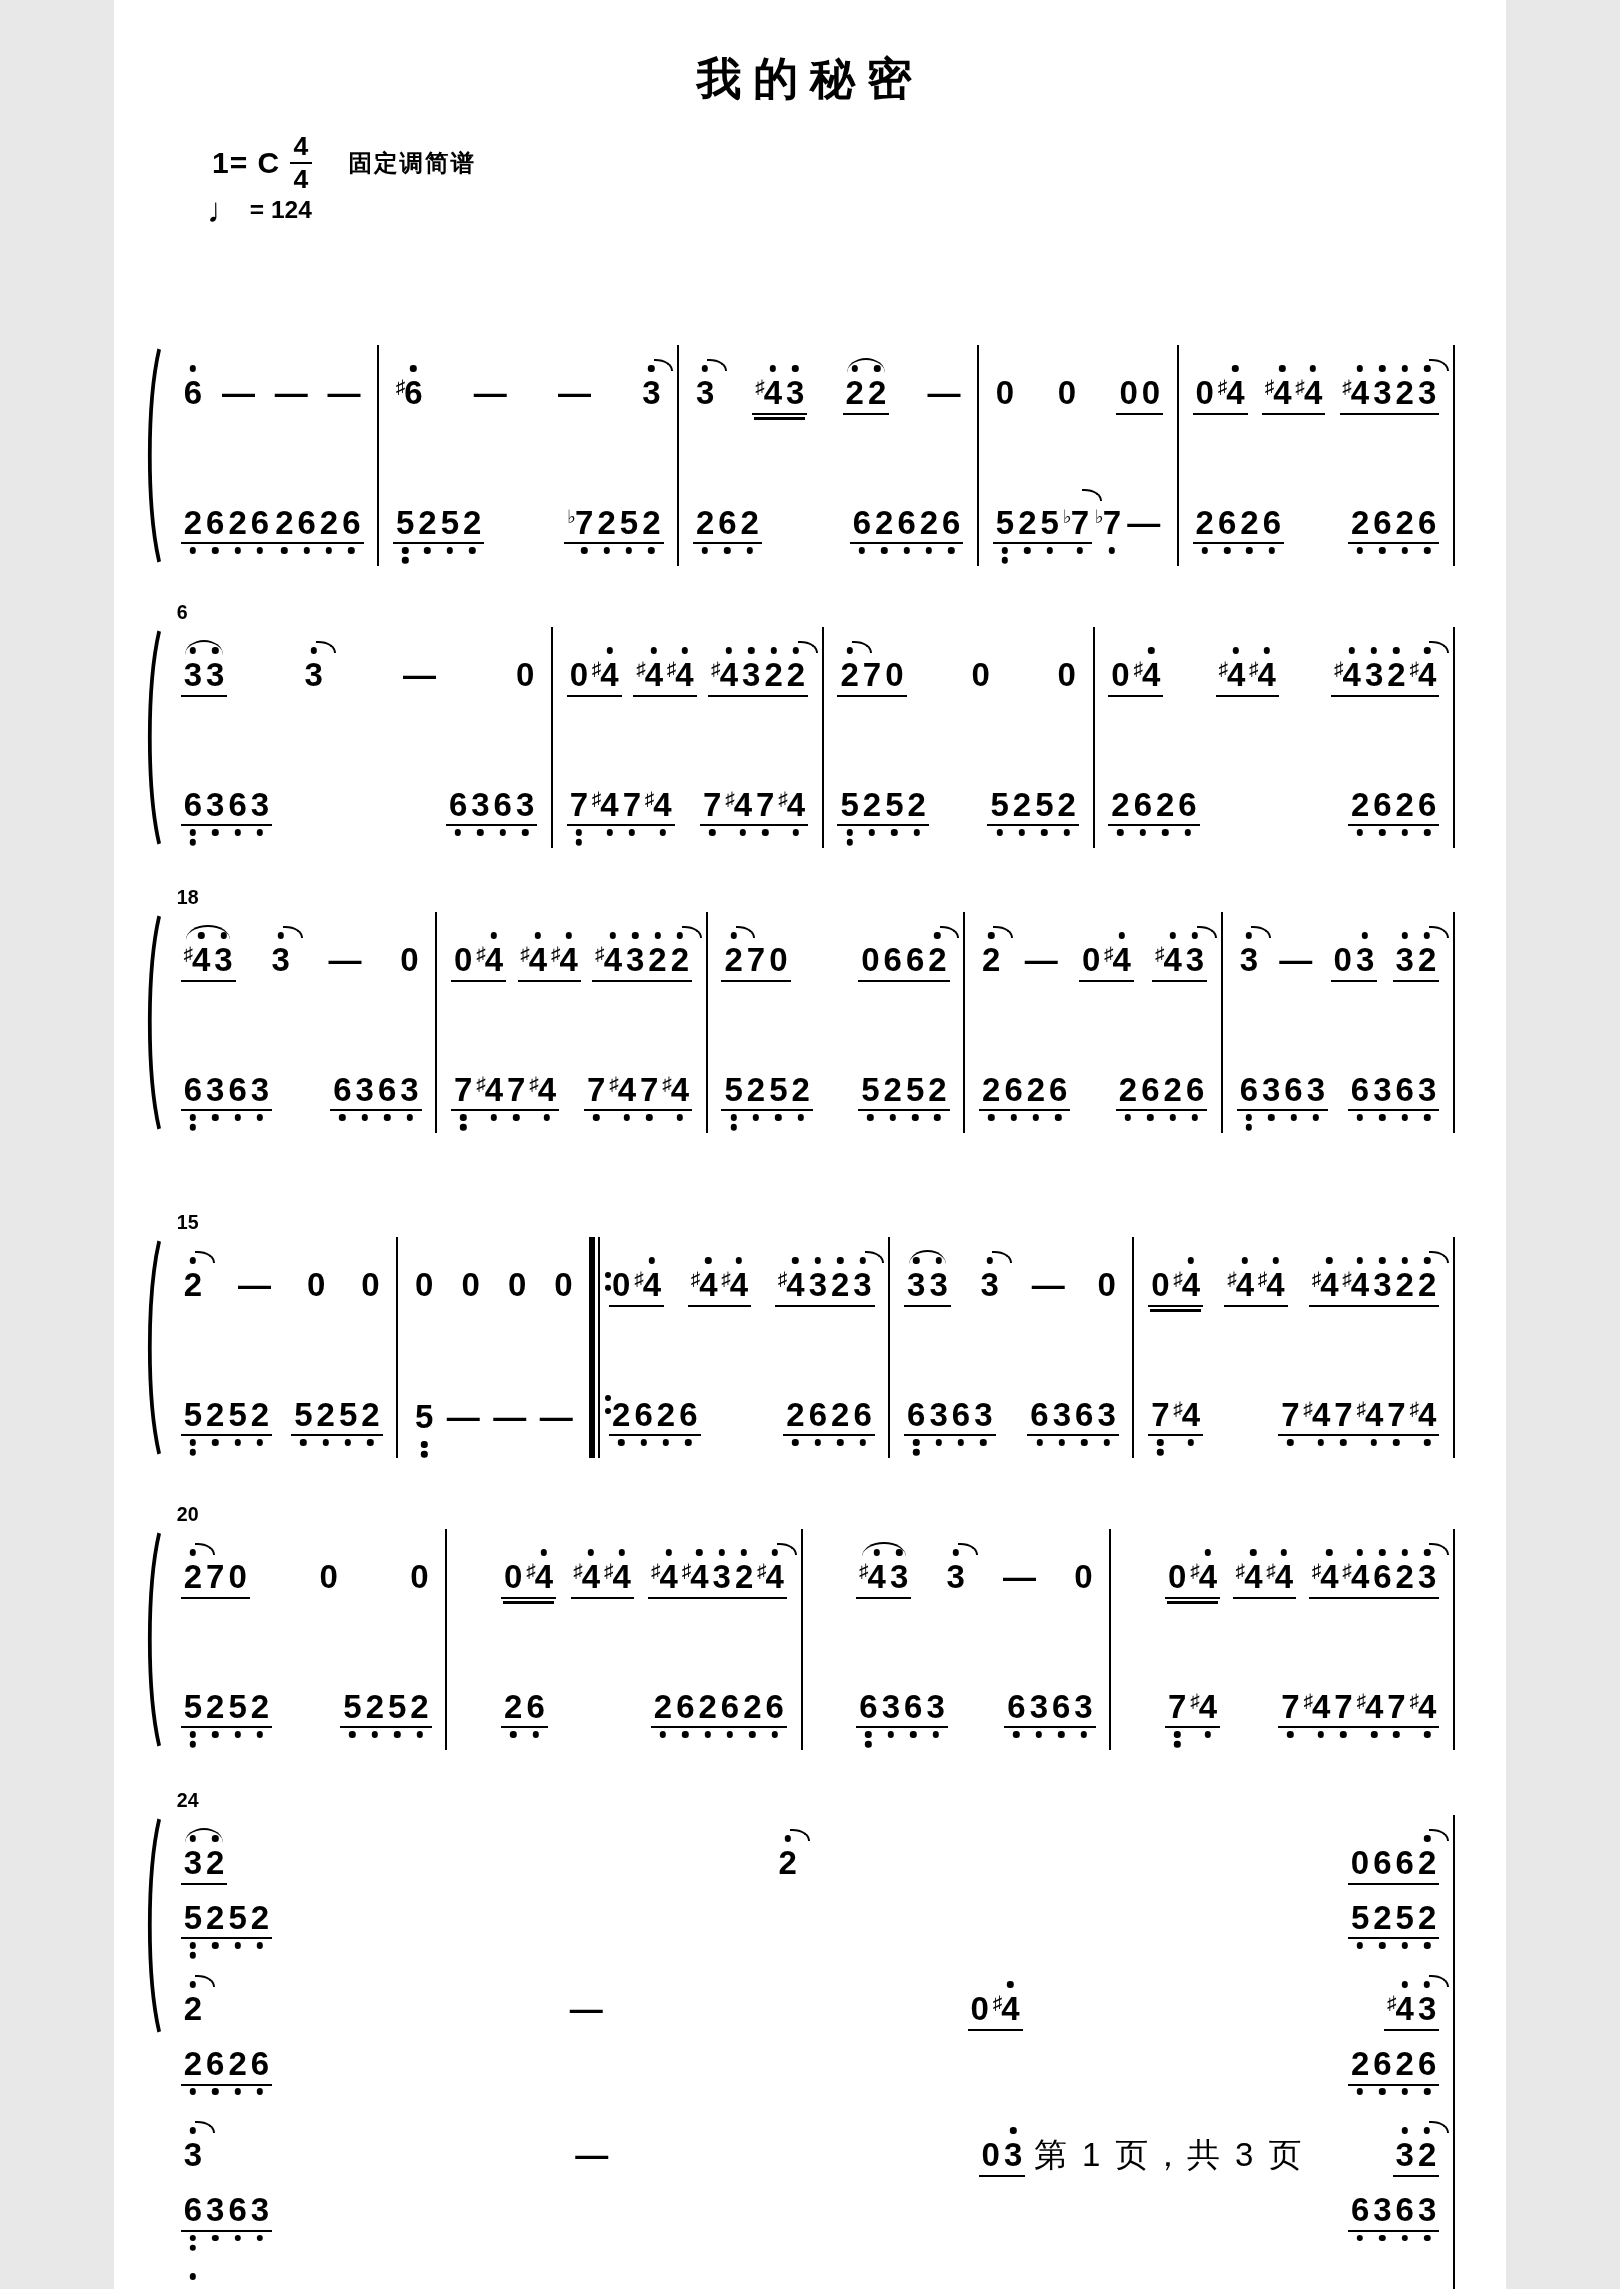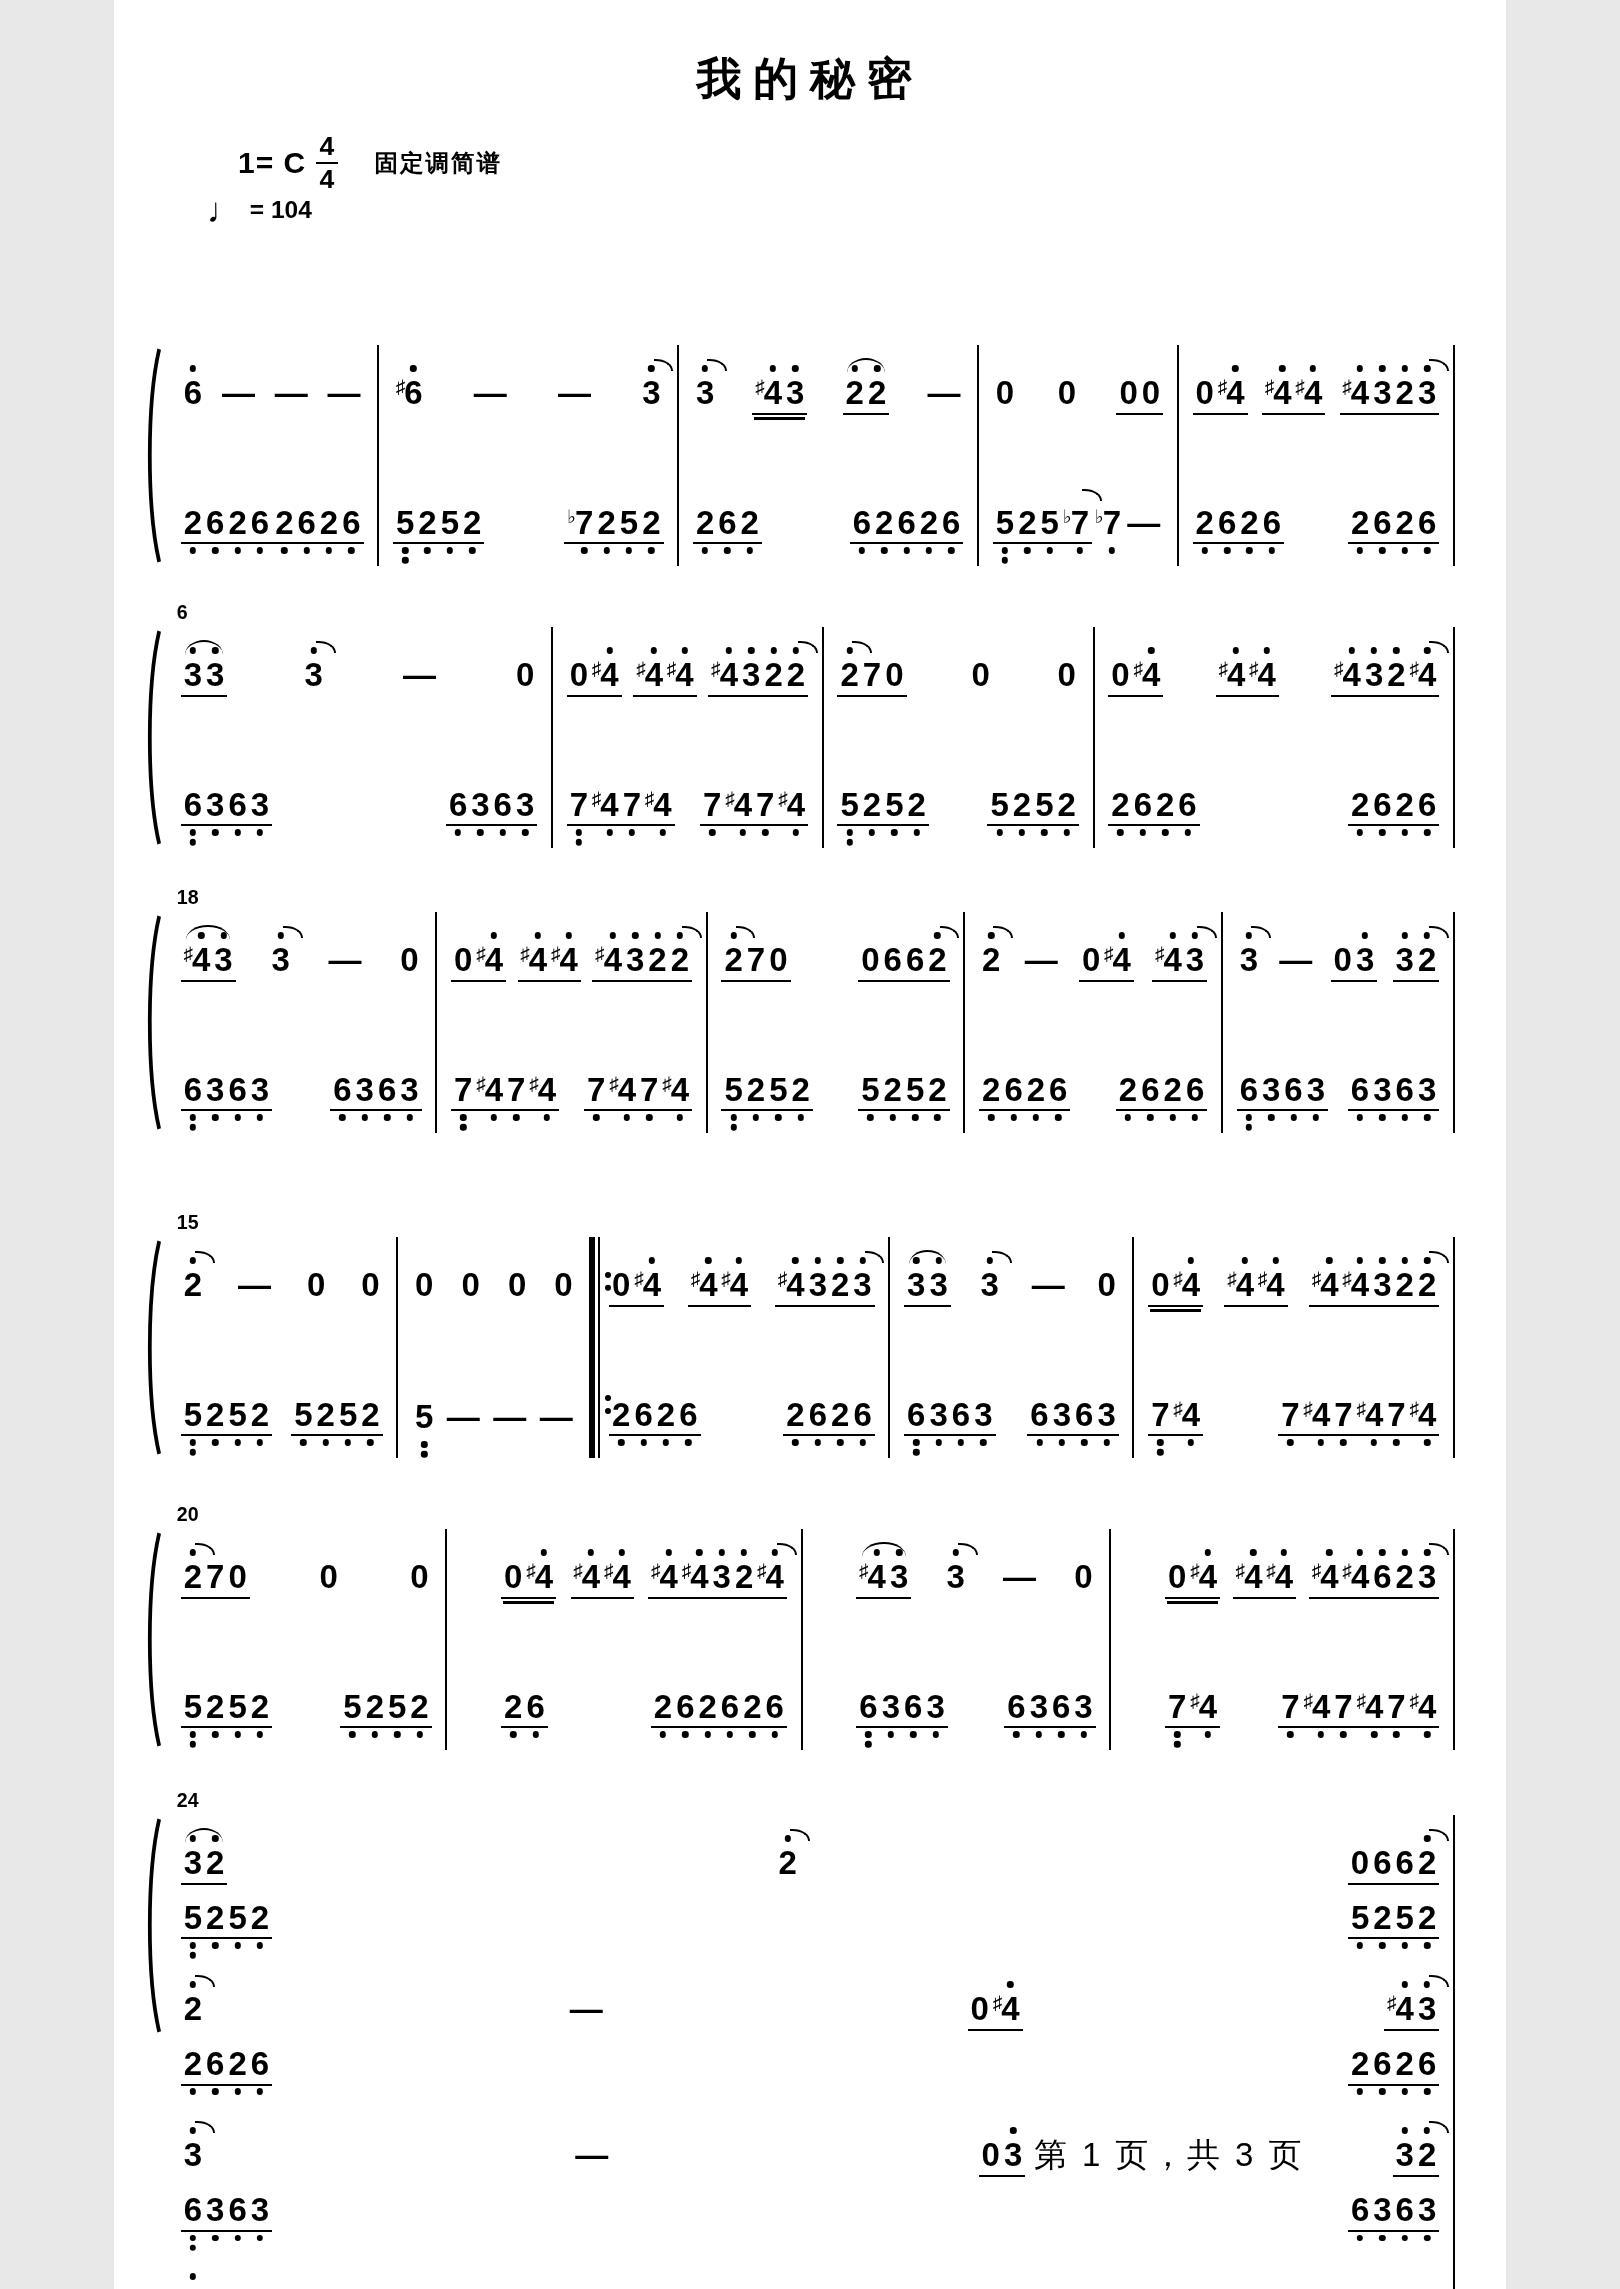--- a/index.html
+++ b/index.html
@@ -4,21 +4,21 @@
 <style>
   html,body { margin:0; padding:0; background:#e8e8e8; }
   .page { position:relative; width:1392px; height:2290px; background:#ffffff; margin:0 auto;
           font-family:"Liberation Sans","DejaVu Sans",sans-serif; color:#000; overflow:hidden; }
 
   .title { position:absolute; top:49px; left:0; width:100%; text-align:center;
            font-family:"DejaVu Serif","Liberation Serif",serif; font-weight:700;
            font-size:45px; letter-spacing:11.8px; }
 
   .keyrow { position:absolute; left:98px; top:133px; display:flex; align-items:center; }
-  .keylabel { font-size:30px; font-weight:700; letter-spacing:1px;margin-left:26px; }
+  .keylabel { font-size:30px; font-weight:700; letter-spacing:1px; }
   .meter { display:inline-flex; flex-direction:column; align-items:center; margin-left:9.8px;
            font-size:26.5px; font-weight:700; line-height:1; }
   .mline { width:21.6px; height:2.9px; background:#000; margin:2px 0; }
   .nota { font-size:23.5px; font-weight:700; margin-left:37px; letter-spacing:2px; }
 
   .temporow { position:absolute; left:93px; top:192px; display:flex; align-items:center; }
   .tnote { font-size:35px; line-height:1; }
   .tval  { font-size:24.5px; font-weight:700; margin-left:7.8px; }
 
   .system { position:absolute; left:53px; right:51px; height:221px; display:flex; align-items:stretch; }
@@ -69,21 +69,21 @@
     <span class="meter">
       <span>4</span>
       <span class="mline"></span>
       <span>4</span>
     </span>
     <span class="nota">固定调简谱</span>
   </div>
 
   <div class="temporow">
     <span class="tnote">♩</span>
-    <span class="tval">= 104</span>
+    <span class="tval">= 124</span>
   </div>
 
   <div id="score">
       <div class="system" style="top: 345px;">
         <span class="brace"><svg viewBox="0 0 20 200" preserveAspectRatio="none">
             <path d="M17 2 C 2 52 2 148 17 198" fill="none" stroke="#000" stroke-width="4.5"></path>
           </svg></span>
         <div class="measure" style="flex: 13 1 0px;">
           <div class="mrow">
             <span class="grp">

